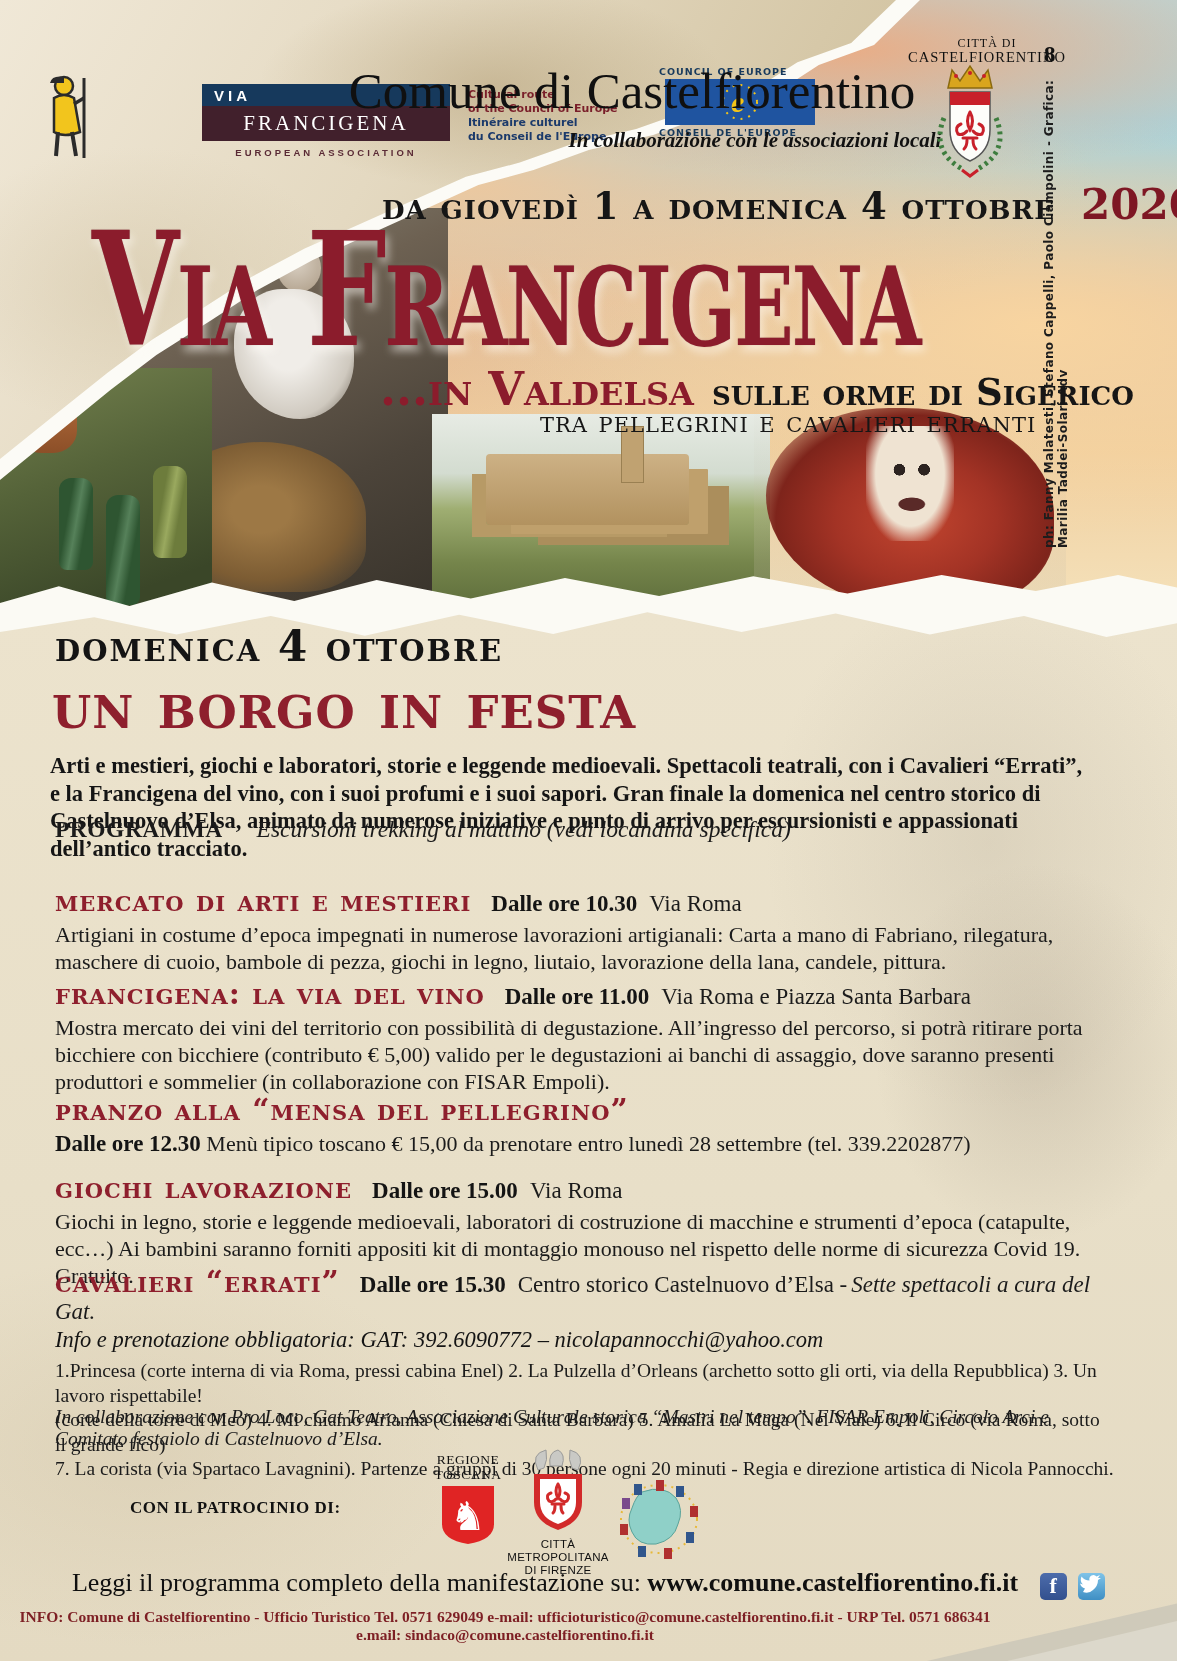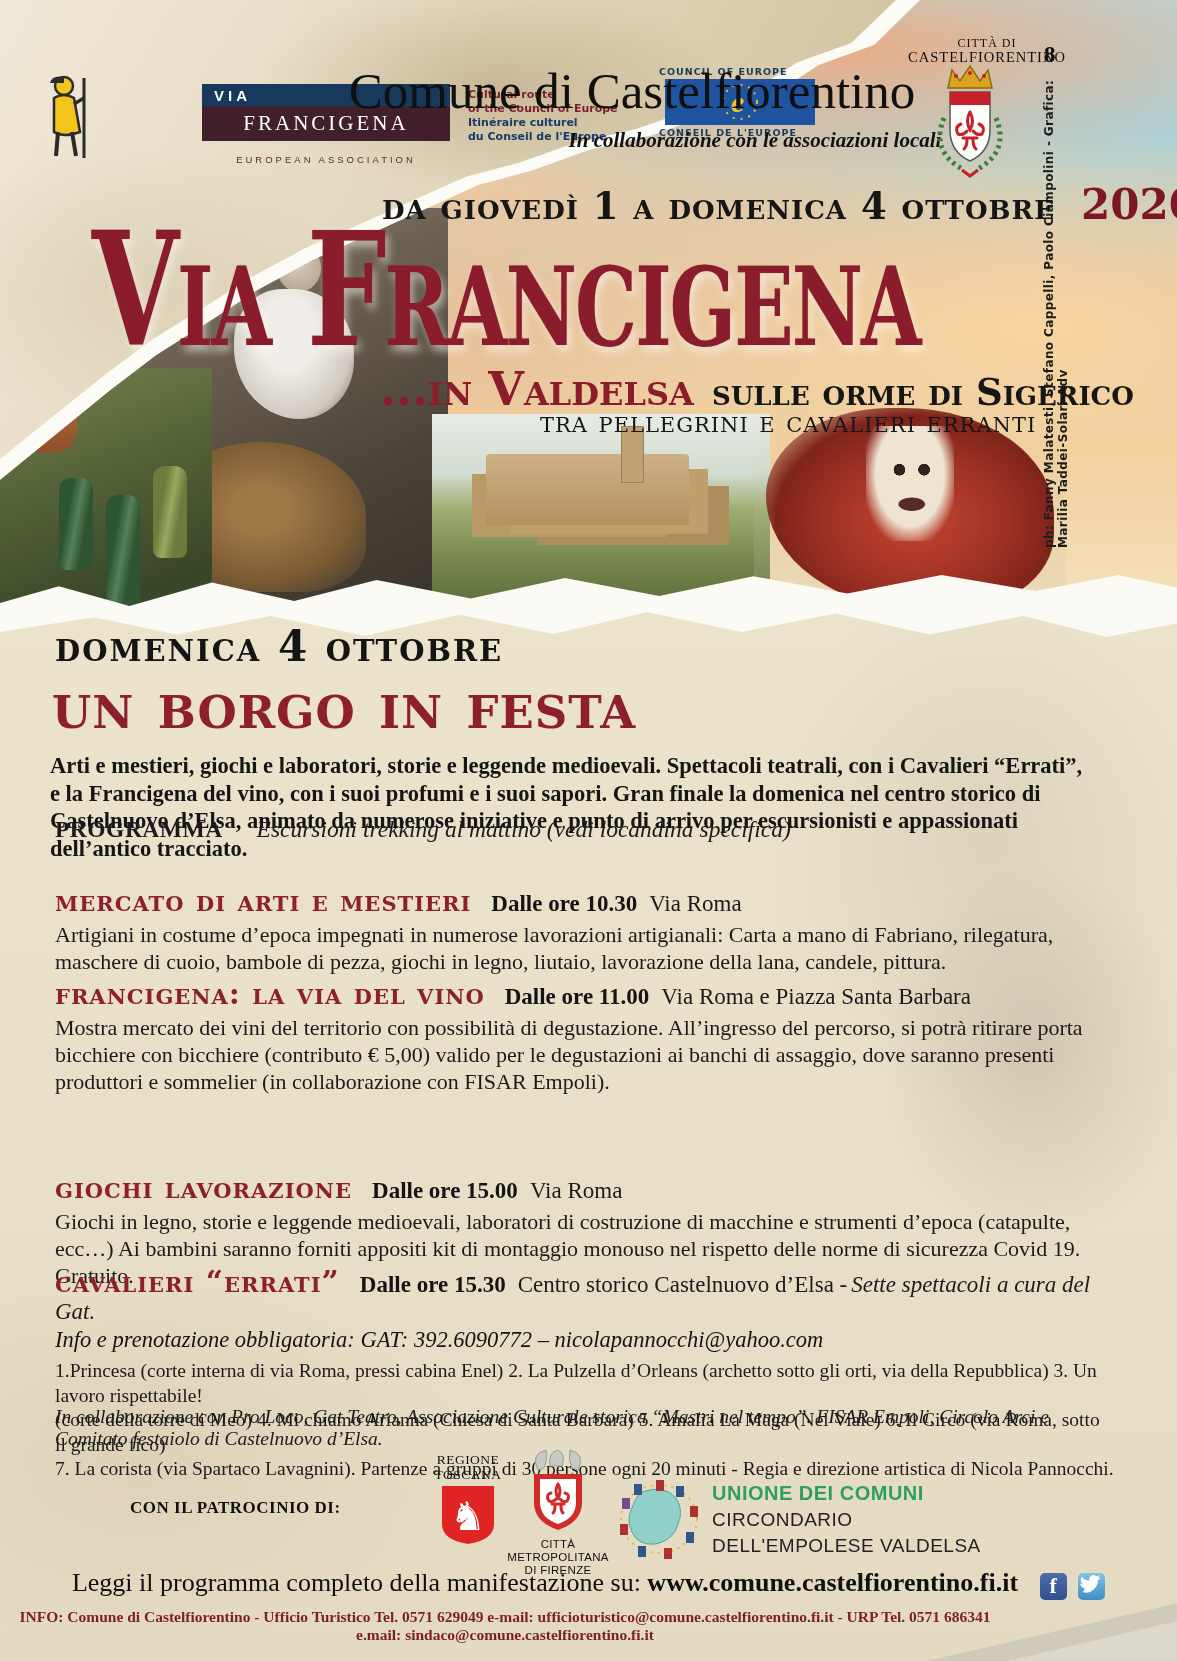--- a/index.html
+++ b/index.html
@@ -58,21 +58,21 @@
     background:
       radial-gradient(ellipse 360px 160px at 55% 18%, rgba(170,148,105,.45), transparent 65%),
       radial-gradient(ellipse 300px 200px at 15% 60%, rgba(210,196,165,.5), transparent 70%),
       linear-gradient(120deg,#f0e8d7 0%,#e4d9c1 40%,#d6c8a8 72%,#cbbb96 100%);
     clip-path:polygon(0 0,100% 0,95% 9%,89% 13%,84% 19%,77% 23%,71% 27%,64% 30%,58% 34%,52% 37%,46% 42%,40% 47%,34% 52%,28% 58%,23% 64%,17% 71%,12% 78%,6% 87%,0 96%);}
   
   .pilgrim{position:absolute;left:40px;top:70px;z-index:3;}
   .vf-box{position:absolute;left:202px;top:84px;width:248px;z-index:3;font-family:"Liberation Sans",sans-serif;}
   .vf-r1{background:#16395c;color:#fff;font-weight:bold;font-size:15px;letter-spacing:4px;padding:3px 0 2px 12px;}
   .vf-r2{background:#41202c;color:#fff;font-family:"Liberation Serif",serif;font-size:21px;letter-spacing:3px;text-align:center;padding:5px 0;}
-  .vf-r3{color:#5a2a35;font-size:9.5px;letter-spacing:3px;text-align:center;padding-top:13px;font-weight:normal;}
+  .vf-r3{color:#5a2a35;font-size:9.5px;letter-spacing:3px;text-align:center;padding-top:6px;font-weight:bold;}
   .coe-cap{position:absolute;left:468px;top:88px;z-index:3;font-family:"DejaVu Sans",sans-serif;font-size:11px;font-weight:bold;line-height:14px;}
   .coe-cap .en{color:#7a1f2a;} .coe-cap .fr{color:#1b3a6b;}
   .coe-box{position:absolute;left:659px;top:66px;width:162px;z-index:3;
     font-family:"DejaVu Sans",sans-serif;font-size:9.5px;font-weight:bold;color:#16395c;letter-spacing:1px;}
   .coe-flag{width:150px;height:46px;margin:2px auto;background:#1f54a0;position:relative;}
   
   .comune-title{position:absolute;left:312px;top:62px;width:640px;z-index:3;text-align:center;
     font-size:51px;color:#101010;white-space:nowrap;}
   .comune-sub{position:absolute;left:540px;top:128px;width:430px;z-index:3;text-align:center;
     font-style:italic;font-weight:bold;font-size:21px;color:#111;}
@@ -274,20 +274,29 @@
 
   <div class="z sec" style="top:976px">
     <div>
       <span class="sec-title">francigena: la via del vino</span>
       <span class="sec-time">Dalle ore 11.00</span>
       <span class="sec-place">Via Roma e Piazza Santa Barbara</span>
     </div>
     <div class="sec-body">Mostra mercato dei vini del territorio con possibilità di degustazione. All’ingresso del percorso, si potrà ritirare porta bicchiere con bicchiere (contributo € 5,00) valido per le degustazioni ai banchi di assaggio, dove saranno presenti produttori e sommelier (in collaborazione con FISAR Empoli).</div>
   </div>
 
+  <div class="z sec" style="top:1092px">
+    <div>
+      <span class="sec-title">pranzo alla “mensa del pellegrino”</span>
+    </div>
+    <div class="sec-body">
+      <span class="sec-time">Dalle ore 12.30</span>
+      <span>Menù tipico toscano € 15,00 da prenotare entro lunedì 28 settembre (tel. 339.2202877)</span>
+    </div>
+  </div>
 
   <div class="z sec" style="top:1170px">
     <div>
       <span class="sec-title">giochi lavorazione</span>
       <span class="sec-time">Dalle ore 15.00</span>
       <span class="sec-place">Via Roma</span>
     </div>
     <div class="sec-body">Giochi in legno, storie e leggende medioevali, laboratori di costruzione di macchine e strumenti d’epoca (catapulte, ecc…) Ai bambini saranno forniti appositi kit di montaggio monouso nel rispetto delle norme di sicurezza Covid 19. Gratuito.</div>
   </div>
 
@@ -347,25 +356,20 @@
         <rect x="40" y="4" width="8" height="11" fill="#b03030"></rect>
       <rect x="60" y="10" width="8" height="11" fill="#31568c"></rect>
         <rect x="74" y="30" width="8" height="11" fill="#b03030"></rect>
       <rect x="70" y="56" width="8" height="11" fill="#31568c"></rect>
         <rect x="48" y="72" width="8" height="11" fill="#b03030"></rect>
       <rect x="22" y="70" width="8" height="11" fill="#31568c"></rect>
         <rect x="4" y="48" width="8" height="11" fill="#b03030"></rect>
       <rect x="6" y="22" width="8" height="11" fill="#7a4a8c"></rect>
     </g>
   </svg>
-  <div class="z unione-txt">
-    <div class="g">UNIONE DEI COMUNI</div>
-    <div class="b">CIRCONDARIO</div>
-    <div class="b">DELL'EMPOLESE VALDELSA</div>
-  </div>
 
   <div class="z read-line">
     <span>Leggi il programma completo della manifestazione su:</span>
     <span class="url">www.comune.castelfiorentino.fi.it</span>
     <span class="social">
       <span class="soc fb">f</span>
       <span class="soc tw">
         <svg width="27" height="27" viewBox="0 0 27 27">
           <path d="M5 19 q6 2 10 -2 q5 -4 5 -10 l3 -2 h-3 l2 -3 -3.5 1.5 q-2 -2.5 -5 -1 q-3 2 -2 5 q-5 0 -8 -4 q-2 5 1.5 8 l-3 -1 q1 4 5 5 z" fill="#ffffff"></path>
         </svg>

